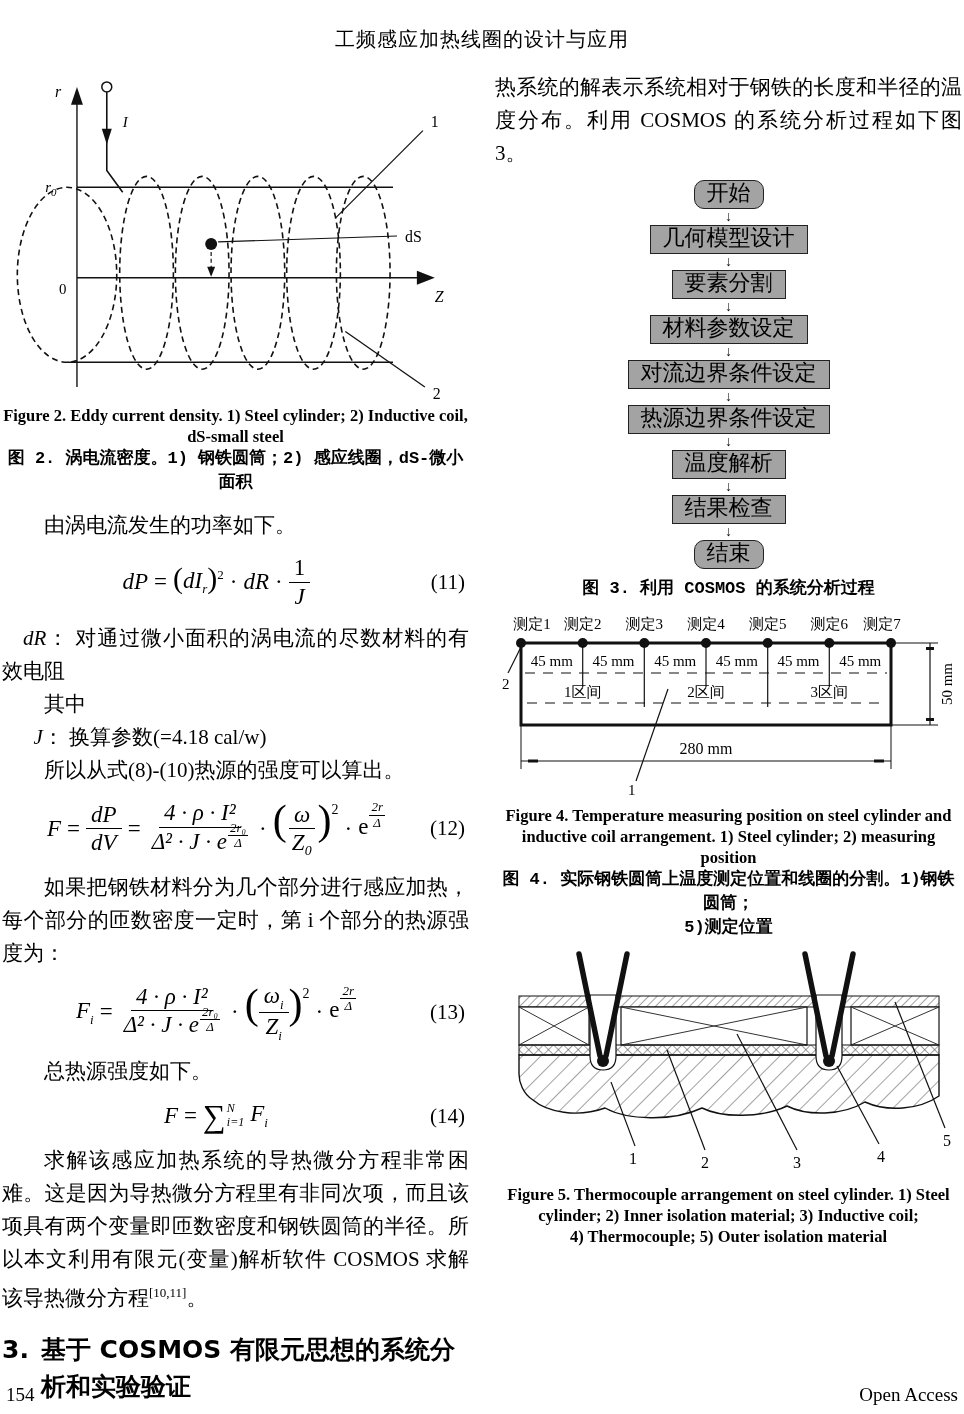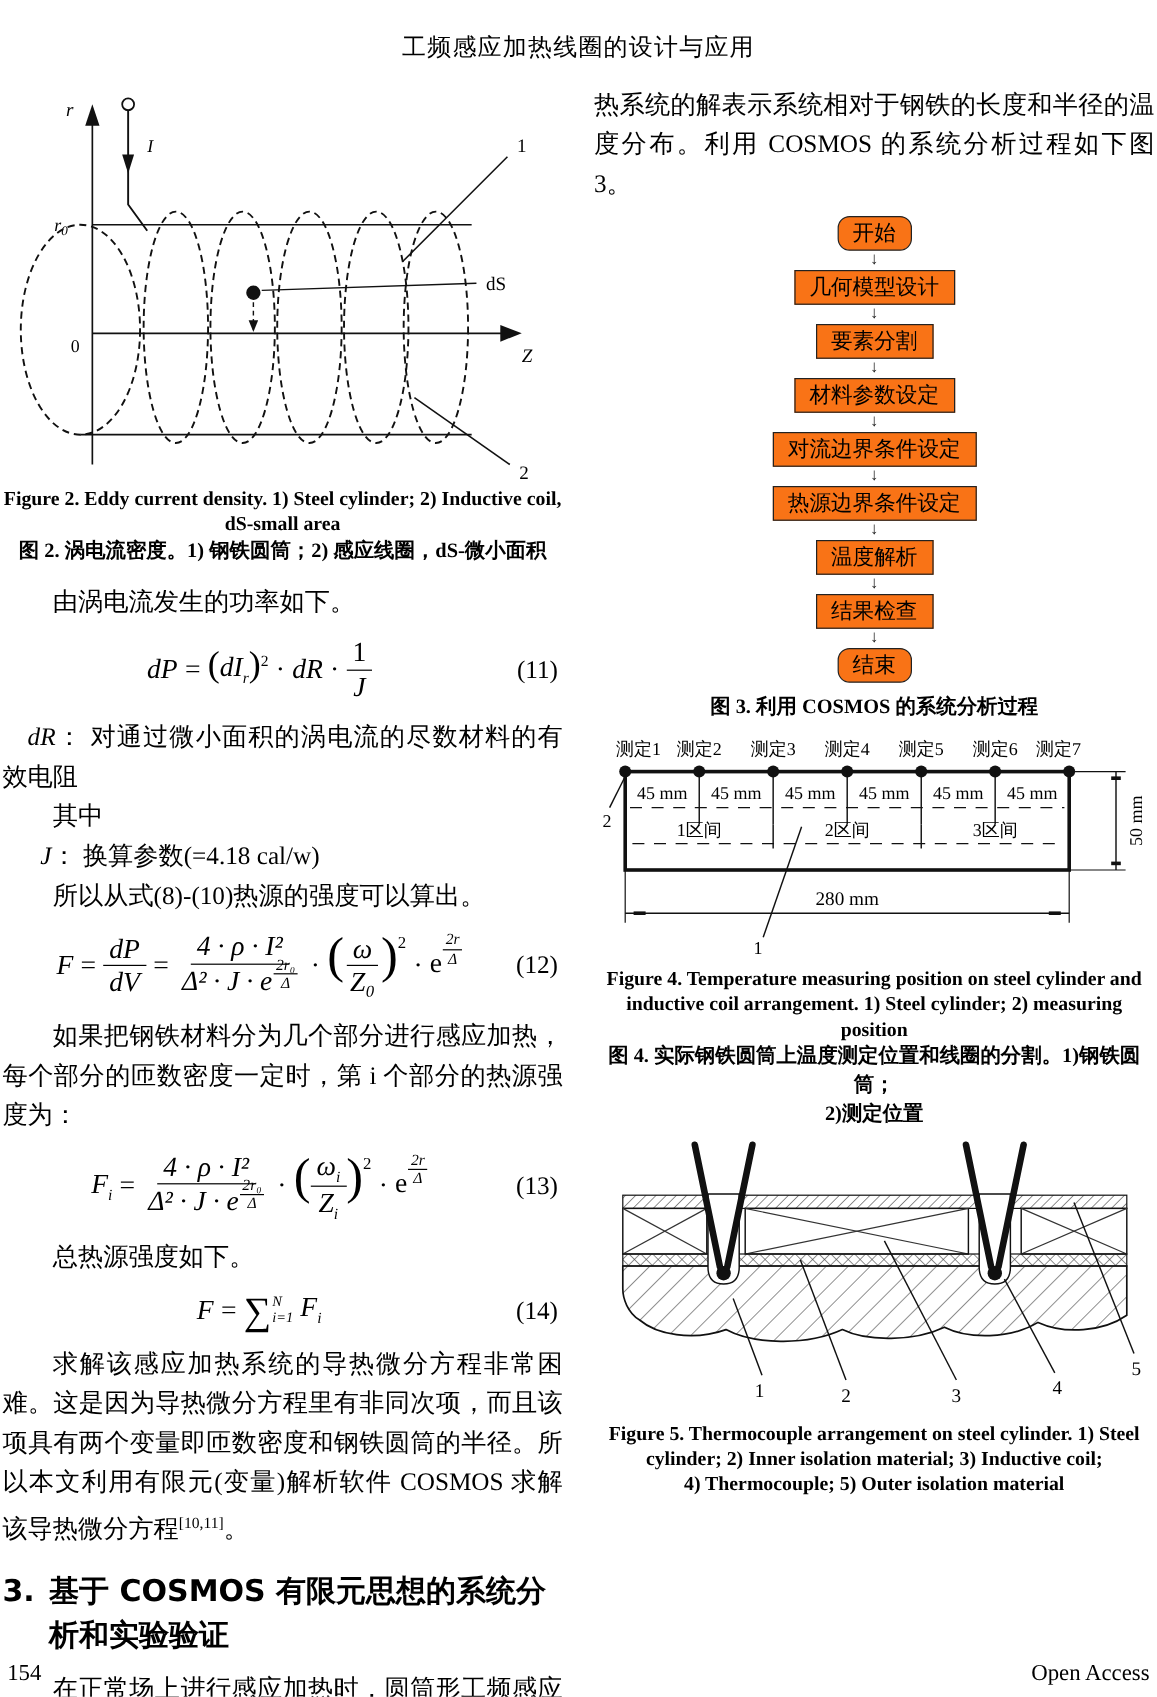--- a/index.html
+++ b/index.html
@@ -10,43 +10,43 @@
   .col{width:468px;}
   p.body-p{font-size:21px;line-height:33px;margin:0;text-align:justify;}
   .ind2{text-indent:2em;}
   .ind1{text-indent:1em;}
   .ind15{text-indent:1.5em;}
   .mi{font-style:italic;}
   sup,sub{font-size:13px;}
   
   .cap{ text-align:center;font-weight:bold;}
   .cap-en{font-size:16.5px;line-height:21px;font-family:"Liberation Serif",serif;}
-  .cap-zh{font-size:17px;line-height:24px;font-family:Liberation Serif, serif;}
+  .cap-zh{font-size:17px;line-height:24px;font-family:Liberation Mono, monospace;}
   
   .eqrow{display:flex;align-items:center;margin:12px 0;}
   .eqbody{flex:1;display:flex;justify-content:center;align-items:center;gap:6px;font-size:23px;}
   .eqno{font-size:21px;padding-right:4px;}
   .frac{display:inline-flex;flex-direction:column;align-items:center;line-height:1.2;vertical-align:middle;}
   .frac .fn{border-bottom:1.6px solid #000;padding:0 5px;text-align:center;}
   .frac .fd{padding:0 5px;text-align:center;}
   .supfrac{display:inline-flex;flex-direction:column;align-items:center;font-size:13px;
            line-height:1.1;font-style:italic;position:relative;top:-14px;margin-left:1px;}
   .supfrac .sfn{border-bottom:1px solid #000;padding:0 2px;}
   .bigp{font-size:42px;line-height:0;font-style:normal;}
   .bpow{font-size:14px;position:relative;top:-20px;font-style:normal;}
   .sum{font-size:32px;font-style:normal;line-height:1;}
   .sumlim{display:inline-flex;flex-direction:column;font-size:12px;line-height:1.15;
           font-style:italic;margin-left:1px;justify-content:center;}
   
   .sec-h{display:flex;gap:12px;font-weight:bold;font-size:25px;line-height:37px;
          font-family:"DejaVu Sans","Liberation Sans",sans-serif;margin:16px 0 10px 0;}
   
   .flow{display:flex;flex-direction:column;align-items:center;margin-top:10px;}
-  .flow-box{border:1.4px solid #222;padding:1px 12px;font-size:18px;line-height:25px;
-            font-family:Liberation Sans, sans-serif;background:#f97316;}
+  .flow-box{border:1.4px solid #222;padding:1px 12px;font-size:22px;line-height:25px;
+            font-family:Liberation Mono, monospace;background:#a3a3a3;}
   .flow-box.round{border-radius:10px;}
   .flow-arrow{height:16px;line-height:15px;font-size:14px;color:#111;}
   .flow-arrow::after{content:'\2193';}
   .fig{display:block;margin:0 auto;}
   .footer-left{position:absolute;left:6px;bottom:8px;font-size:19px;}
   .footer-right{position:absolute;right:6px;bottom:8px;font-size:19px;}
   svg text{font-family:"Liberation Serif","DejaVu Serif",serif;fill:#000;}
 </style>
 </head>
 <body>
@@ -90,21 +90,21 @@
       <polygon points="205,207 201,197 209,197" fill="#111"></polygon>
 
       <line x1="330" y1="148" x2="418" y2="60" stroke="#111" stroke-width="1.3"></line>
       <text x="426" y="56" font-size="16">1</text>
       <line x1="340" y1="262" x2="420" y2="318" stroke="#111" stroke-width="1.3"></line>
       <text x="428" y="330" font-size="16">2</text>
     </svg>
 
     <div class="cap" style="margin-top:4px;">
       <div class="cap-en">Figure 2. Eddy current density. 1) Steel cylinder; 2) Inductive coil,</div>
-      <div class="cap-en">dS-small area</div>
+      <div class="cap-en">dS-small steel</div>
       <div class="cap-zh">图 2.  涡电流密度。1) 钢铁圆筒；2) 感应线圈，dS-微小面积</div>
     </div>
 
     <p class="body-p ind2" style="margin-top:14px;">由涡电流发生的功率如下。</p>
 
     <div class="eqrow">
       <div class="eqbody">
         <span class="mi">dP</span>
         <span>=</span>
         <span><span class="bigp" style="font-size:30px;">(</span><span class="mi">dI</span><sub class="mi">r</sub><span class="bigp" style="font-size:30px;">)</span><sup>2</sup></span>
@@ -296,21 +296,21 @@
       <line x1="26" y1="34" x2="12" y2="62" stroke="#111" stroke-width="1.2"></line>
       <text x="6" y="78" font-size="15">2</text>
       <line x1="172" y1="78" x2="140" y2="170" stroke="#111" stroke-width="1.2"></line>
       <text x="132" y="184" font-size="15">1</text>
     </svg>
 
     <div class="cap" style="margin-top:6px;">
       <div class="cap-en">Figure 4. Temperature measuring position on steel cylinder and</div>
       <div class="cap-en">inductive coil arrangement. 1) Steel cylinder; 2) measuring position</div>
       <div class="cap-zh">图 4.  实际钢铁圆筒上温度测定位置和线圈的分割。1)钢铁圆筒；</div>
-      <div class="cap-zh">2)测定位置</div>
+      <div class="cap-zh">5)测定位置</div>
     </div>
 
     <svg class="fig" width="460" height="228" viewBox="0 0 460 228" style="margin-top:10px;">
       <defs>
         <pattern id="p-hatch" width="13" height="13" patternUnits="userSpaceOnUse" patternTransform="rotate(45)">
           <line x1="0" y1="0" x2="0" y2="13" stroke="#444" stroke-width="1"></line>
         </pattern>
         <pattern id="p-hatch2" width="6" height="6" patternUnits="userSpaceOnUse" patternTransform="rotate(45)">
           <line x1="0" y1="0" x2="0" y2="6" stroke="#444" stroke-width="1"></line>
         </pattern>

